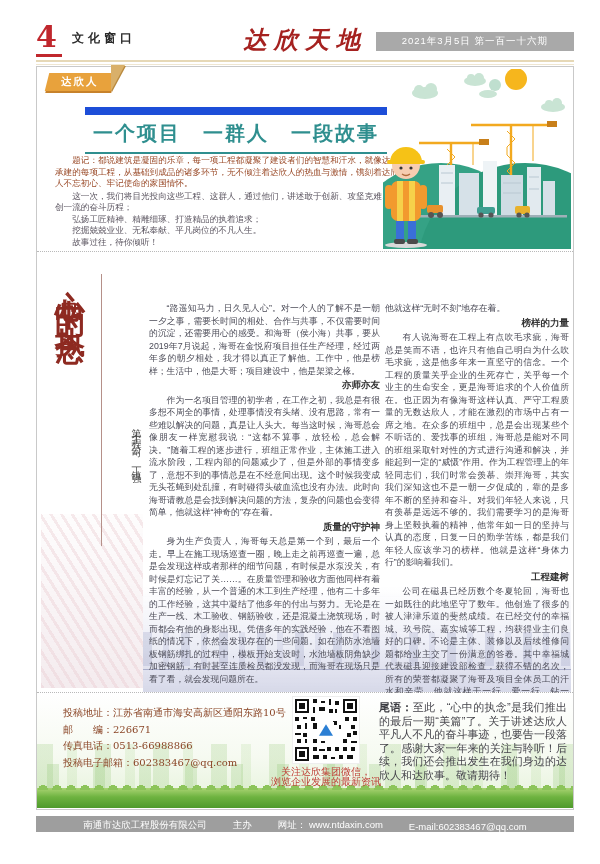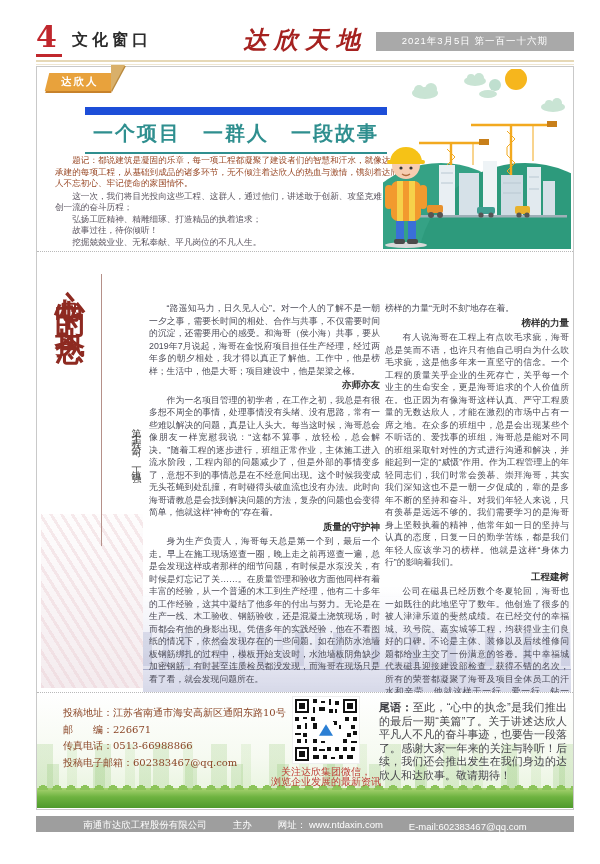--- a/index.html
+++ b/index.html
@@ -2,21 +2,21 @@
 <html><head>
 <meta charset="utf-8">
 <style>
   html,body{margin:0;padding:0;background:#fff;}
   .page{position:relative;width:600px;height:864px;background:#fff;overflow:hidden;
         font-family:"Liberation Sans",sans-serif;}
   
   .hdr{position:absolute;top:24px;left:36px;right:26px;height:34px;}
   .pageno{position:absolute;left:0;top:-2px;color:#c0272d;font:bold 30px/30px "DejaVu Serif",serif;}
   .pageno-rule{position:absolute;left:0;top:30px;width:26px;height:3px;background:#c0272d;}
-  .section-title{position:absolute;left:36px;top:6px;font-weight:bold;font-size:16px;
+  .section-title{position:absolute;left:36px;top:6px;font-weight:bold;font-size:12px;
         letter-spacing:4px;color:#2b2b2b;font-family:Liberation Mono, monospace;}
   .masthead{position:absolute;left:50%;transform:translateX(-50%);top:0;color:#a5211f;
         font-family:"DejaVu Serif",serif;font-style:italic;font-weight:bold;font-size:24px;letter-spacing:7px;white-space:nowrap;}
   .datebox{position:absolute;right:0;top:8px;background:#a9a9a9;color:#fff;font-size:9.5px;
         padding:3px 26px;letter-spacing:1px;white-space:nowrap;}
   .hdr-rule{position:absolute;top:60px;left:36px;right:26px;height:2px;
         border-top:2px solid #e6d8b6;border-bottom:1px solid #efe6d0;}
   
   .frame{position:absolute;top:66px;left:36px;right:26px;height:742px;border:1px solid #c9c9c9;background:#fff;}
   .feature{position:absolute;top:0;left:0;right:0;height:184px;border-bottom:1px dotted #b9b9b9;}
@@ -105,22 +105,22 @@
 
       <div class="titleBlock">
         <div class="titleText">一个项目　一群人　一段故事</div>
       </div>
 
       <div class="epigraph">题记：都说建筑是凝固的乐章，每一项工程都凝聚了建设者们的智慧和汗水，就像达欣承建的每项工程，从基础到成品的诸多环节，无不倾注着达欣人的热血与激情，镌刻着达欣人不忘初心、牢记使命的家国情怀。</div>
 
       <div class="intro">
         <p>这一次，我们将目光投向这些工程、这群人，通过他们，讲述敢于创新、攻坚克难、勇创一流的奋斗历程；</p>
         <p>弘扬工匠精神、精雕细琢、打造精品的执着追求；</p>
+        <p>挖掘兢兢业业、无私奉献、平凡岗位的不凡人生。</p>
         <p>故事过往，待你倾听！</p>
-        <p>挖掘兢兢业业、无私奉献、平凡岗位的不凡人生。</p>
       </div>
 
       <svg class="illu" viewBox="0 0 188 180">
         <circle cx="133" cy="10" r="11" fill="#f6b61d"></circle>
         <circle cx="112" cy="16" r="6" fill="#bfdfcf"></circle>
         <g fill="#c9e4d4">
           <ellipse cx="42" cy="24" rx="13" ry="6"></ellipse>
             <circle cx="36" cy="21" r="5"></circle>
             <circle cx="48" cy="20" r="6"></circle>
           <ellipse cx="92" cy="12" rx="11" ry="5"></ellipse>
@@ -206,21 +206,21 @@
 
       <div class="col c1">
         <p>“路遥知马力，日久见人心”。对一个人的了解不是一朝一夕之事，需要长时间的相处、合作与共事，不仅需要时间的沉淀，还需要用心的感受。和海哥（侯小海）共事，要从2019年7月说起，海哥在金悦府项目担任生产经理，经过两年多的朝夕相处，我才得以真正了解他。工作中，他是榜样；生活中，他是大哥；项目建设中，他是架梁之椽。</p>
         <h4>亦师亦友</h4>
         <p>作为一名项目管理的初学者，在工作之初，我总是有很多想不周全的事情，处理事情没有头绪、没有思路，常有一些难以解决的问题，真是让人头大。每当这时候，海哥总会像朋友一样宽慰我说：“这都不算事，放轻松，总会解决。”随着工程的逐步进行，班组正常作业，主体施工进入流水阶段，工程内部的问题减少了，但是外部的事情变多了，意想不到的事情总是在不经意间出现。这个时候我变成无头苍蝇到处乱撞，有时碰得头破血流也没有办法。此时向海哥请教总是会找到解决问题的方法，复杂的问题也会变得简单，他就这样“神奇的”存在着。</p>
         <h4>质量的守护神</h4>
         <p>身为生产负责人，海哥每天总是第一个到，最后一个走。早上在施工现场巡查一圈，晚上走之前再巡查一遍，总是会发现这样或者那样的细节问题，有时候是水泵没关，有时候是灯忘记了关……。在质量管理和验收方面他同样有着丰富的经验，从一个普通的木工到生产经理，他有二十多年的工作经验，这其中凝结了他多年的付出与努力。无论是在生产一线、木工验收、钢筋验收，还是混凝土浇筑现场，时而都会有他的身影出现。凭借多年的实践经验，他在不看图纸的情况下，依然会发现存在的一些问题。如在消防水池墙板钢筋绑扎的过程中，模板开始支设时，水池墙板阴角缺少加密钢筋，有时甚至连质检员都没发现，而海哥在现场只是看了看，就会发现问题所在。</p>
       </div>
 
       <div class="col c2">
-        <p class="noind">榜样的力量“无时不刻”地存在着。</p>
+        <p class="noind">他就这样“无时不刻”地存在着。</p>
         <h4>榜样的力量</h4>
         <p>有人说海哥在工程上有点吹毛求疵，海哥总是笑而不语，也许只有他自己明白为什么吹毛求疵，这是他多年来一直坚守的信念。一个工程的质量关乎企业的生死存亡，关乎每一个业主的生命安全，更是海哥追求的个人价值所在。也正因为有像海哥这样认真、严守工程质量的无数达欣人，才能在激烈的市场中占有一席之地。在众多的班组中，总是会出现某些个不听话的、爱找事的班组，海哥总是能对不同的班组采取针对性的方式进行沟通和解决，并能起到一定的“威慑”作用。作为工程管理上的年轻同志们，我们时常会羡慕、崇拜海哥，其实我们深知这也不是一朝一夕促成的，靠的是多年不断的坚持和奋斗。对我们年轻人来说，只有羡慕是远远不够的。我们需要学习的是海哥身上坚毅执着的精神，他常年如一日的坚持与认真的态度，日复一日的勤学苦练，都是我们年轻人应该学习的榜样。他就是这样“身体力行”的影响着我们。</p>
         <h4>工程建树</h4>
         <p>公司在磁县已经历数个冬夏轮回，海哥也一如既往的此地坚守了数年。他创造了很多的被人津津乐道的斐然成绩。在已经交付的幸福城、玖号院、嘉实城等工程，均获得业主们良好的口碑。不论是主体、装修以及后续维修问题都给业主交了一份满意的答卷。其中幸福城代表磁县迎接建设部检查，获得不错的名次，所有的荣誉都凝聚了海哥及项目全体员工的汗水和辛劳。他就这样干一行、爱一行、钻一行、精一行。</p>
         <p>踏实肯干、吃苦耐劳是建筑人的本色，勤勤恳恳、甘于奉献是达欣人的底色。也许海哥只是无数达欣人中的普通的一个，但他更多的是达欣平凡人中平凡精神的“缩影”。</p>
       </div>
     </div>
 
     <div class="contactSec">
       <div class="cityline"></div>

